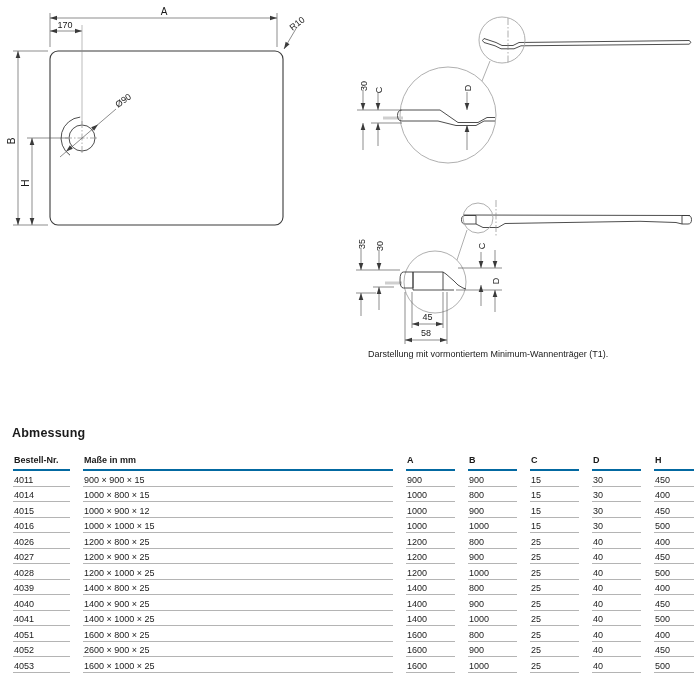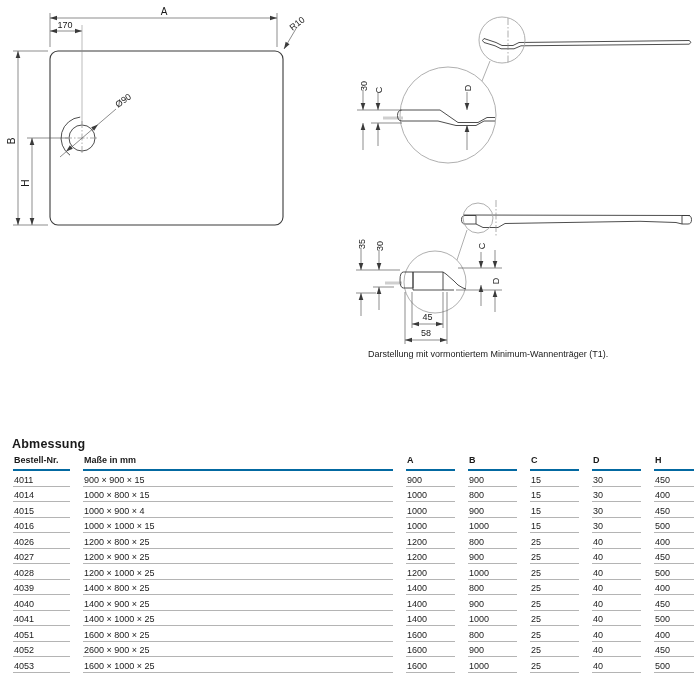--- a/index.html
+++ b/index.html
@@ -13,21 +13,21 @@
   .ln2{stroke:#3a3a3a;stroke-width:0.9;fill:none;stroke-linejoin:round;}
   .thin{stroke:#5c5c5c;stroke-width:0.7;fill:none;}
   .xlite{stroke:#8f8f8f;stroke-width:0.6;fill:none;}
   .circ{stroke:#a6a6a6;stroke-width:0.9;fill:none;}
   .cl{stroke:#8a8a8a;stroke-width:0.7;fill:none;stroke-dasharray:7 2 1.5 2;}
   .grayline{stroke:#cfcfcf;stroke-width:3;fill:none;}
   .arr{fill:#3a3a3a;stroke:none;}
   .lbl{font-size:9px;}
   .lbl10{font-size:10px;}
   .caption{font-size:9px;color:#1a1a1a;}
-  .section-title{font-size:12.5px;font-weight:700;letter-spacing:0.2px;margin-top:11px;}
+  .section-title{font-size:12.5px;font-weight:700;letter-spacing:0.2px;}
   .dim-table{width:681px;}
   .t-head,.t-body{display:grid;grid-template-columns:57px 310px 49px 49px 49px 49px 40px;column-gap:13px;}
   .t-head > div{
     font-size:9px;font-weight:700;padding:0 0 4px 1px;
     border-bottom:2px solid #0369a1;
   }
   .t-body > div{
     font-size:9px;height:11px;padding:3.5px 0 0 1px;
     border-bottom:1px solid #b4b4b4;white-space:nowrap;
   }
@@ -244,21 +244,21 @@
       <div>30</div>
       <div>450</div>
       <div>4014</div>
       <div>1000 × 800 × 15</div>
       <div>1000</div>
       <div>800</div>
       <div>15</div>
       <div>30</div>
       <div>400</div>
       <div>4015</div>
-      <div>1000 × 900 × 4</div>
+      <div>1000 × 900 × 12</div>
       <div>1000</div>
       <div>900</div>
       <div>15</div>
       <div>30</div>
       <div>450</div>
       <div>4016</div>
       <div>1000 × 1000 × 15</div>
       <div>1000</div>
       <div>1000</div>
       <div>15</div>

